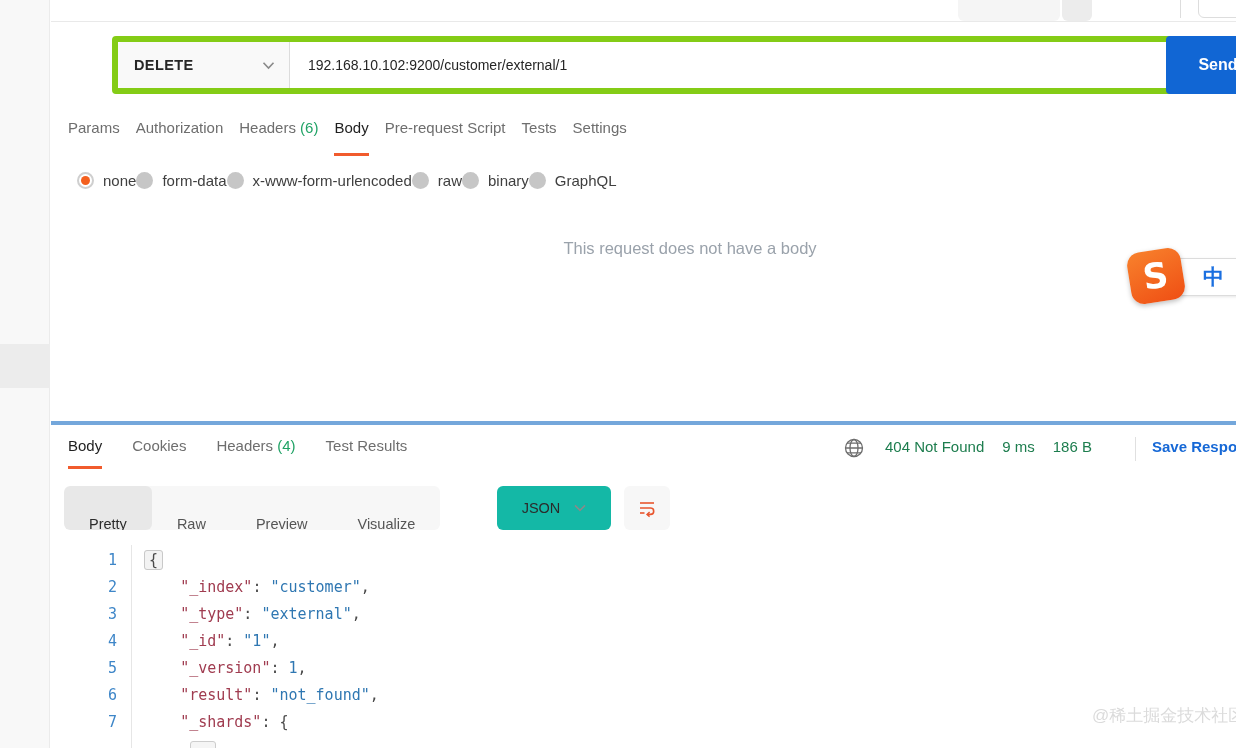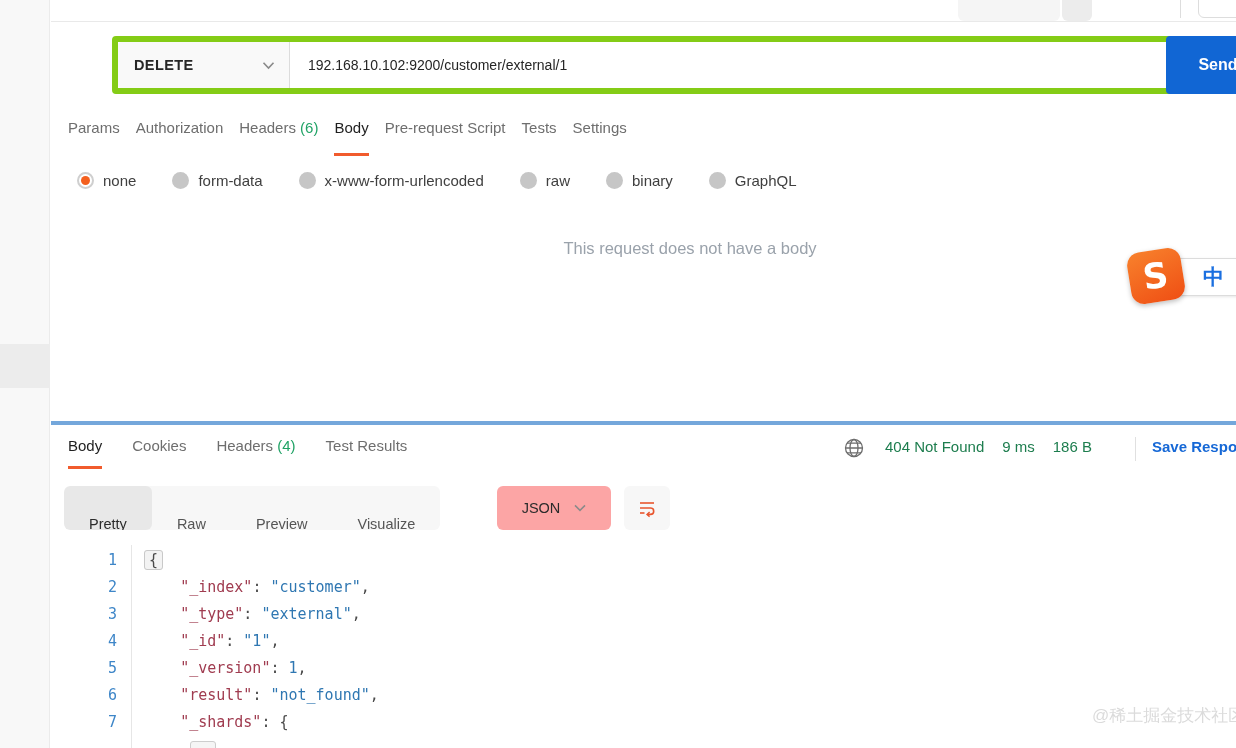--- a/index.html
+++ b/index.html
@@ -41,21 +41,21 @@
   .tabs{display:flex;align-items:flex-start;font-size:15px;color:#6e6e6e;}
   .req-tabs{position:absolute;left:68px;top:118px;gap:16px;}
   .resp-tabs{position:absolute;left:68px;top:436px;gap:30px;}
   .tab{line-height:20px;border-bottom:3px solid transparent;cursor:pointer;white-space:nowrap;}
   .req-tabs .tab{padding-bottom:15px;}
   .resp-tabs .tab{padding-bottom:10px;}
   .tab.active{color:#1f1f1f;border-bottom-color:var(--accent-orange);}
   .tab .count{color:var(--count-green);}
 
   
-  .radio-row{position:absolute;left:77px;top:172px;display:flex;align-items:center;gap:36px;font-size:15px;color:#3f3f3f;}
+  .radio-row{position:absolute;left:77px;top:172px;display:flex;align-items:center;font-size:15px;color:#3f3f3f;}
   .radio-item{display:flex;align-items:center;gap:9px;cursor:pointer;}
   .radio{width:17px;height:17px;border-radius:50%;background:#c6c6c6;position:relative;flex:none;}
   .radio.sel{background:#fff;border:2px solid #cfcfcf;}
   .radio.sel::after{content:"";position:absolute;left:50%;top:50%;width:9px;height:9px;margin:-4.5px 0 0 -4.5px;border-radius:50%;background:#f4601e;}
 
   .empty-msg{position:absolute;left:144px;right:0;top:239px;text-align:center;font-size:16.5px;color:#9aa2ab;}
 
   
   .ime-pill{position:absolute;left:1158px;top:258px;width:100px;height:38px;background:#fff;border:1px solid #dcdcdc;border-right:none;border-radius:19px 0 0 19px;box-shadow:0 1px 3px rgba(0,0,0,.10);display:flex;align-items:center;}
   .ime-mode{margin-left:44px;color:#1a6fe0;font-weight:700;font-size:21px;}
@@ -68,21 +68,21 @@
   
   .globe{position:absolute;left:843px;top:437px;}
   .resp-meta{position:absolute;left:885px;top:438px;display:flex;gap:18px;font-size:15px;color:var(--status-green);white-space:nowrap;}
   .meta-vdivider{position:absolute;left:1135px;top:437px;width:1px;height:24px;background:#e0e0e0;}
   .save-resp{position:absolute;left:1152px;top:438px;font-size:15px;font-weight:600;color:var(--link-blue);white-space:nowrap;cursor:pointer;}
 
   
   .view-seg{position:absolute;left:64px;top:486px;height:44px;display:flex;background:#f7f7f7;border-radius:6px;overflow:hidden;}
   .seg{line-height:44px;padding:16px 25px;font-size:14.5px;color:#555;cursor:pointer;white-space:nowrap;}
   .seg.active{background:#e8e8e8;color:#2b2b2b;border-radius:6px;}
-  .fmt-dd{position:absolute;left:497px;top:486px;width:114px;height:44px;background:#fca5a5;border-radius:6px;display:flex;align-items:center;justify-content:center;gap:14px;cursor:pointer;}
+  .fmt-dd{position:absolute;left:497px;top:486px;width:114px;height:44px;background:#14b8a6;border-radius:6px;display:flex;align-items:center;justify-content:center;gap:14px;cursor:pointer;}
   .fmt-dd .lbl{font-size:14.5px;color:#2b2b2b;font-weight:500;}
   .wrap-btn{position:absolute;left:624px;top:486px;width:46px;height:44px;background:#f7f7f7;border-radius:6px;display:flex;align-items:center;justify-content:center;cursor:pointer;}
 
   
   .code-rows{position:absolute;left:64px;top:547px;right:0;bottom:0;font-family:"DejaVu Sans Mono","Liberation Mono",monospace;font-size:15px;}
   .gutter-line{position:absolute;left:131px;top:545px;width:1px;bottom:0;background:#e6e6e6;}
   .code-row{display:flex;height:27px;line-height:27px;}
   .ln{width:53px;text-align:right;color:var(--code-line-number);flex:none;}
   .code-text{padding-left:27px;white-space:pre;color:#4a4a4a;}
   .tk-key{color:var(--code-key);}

